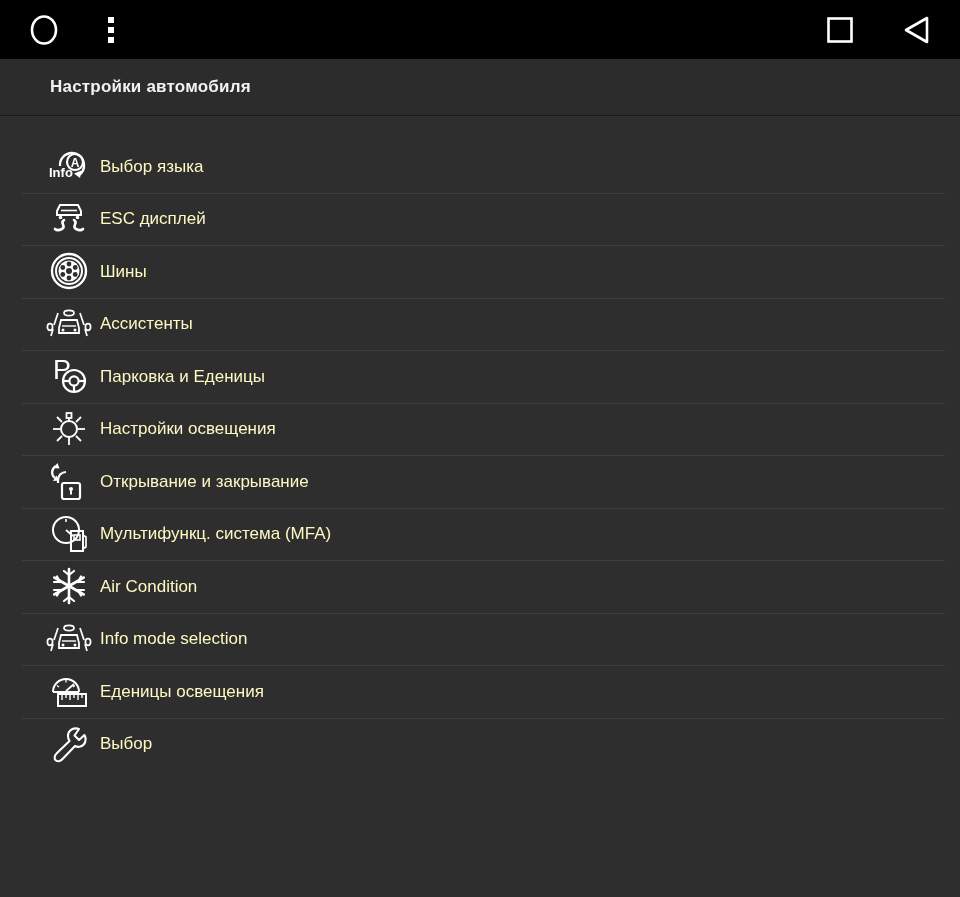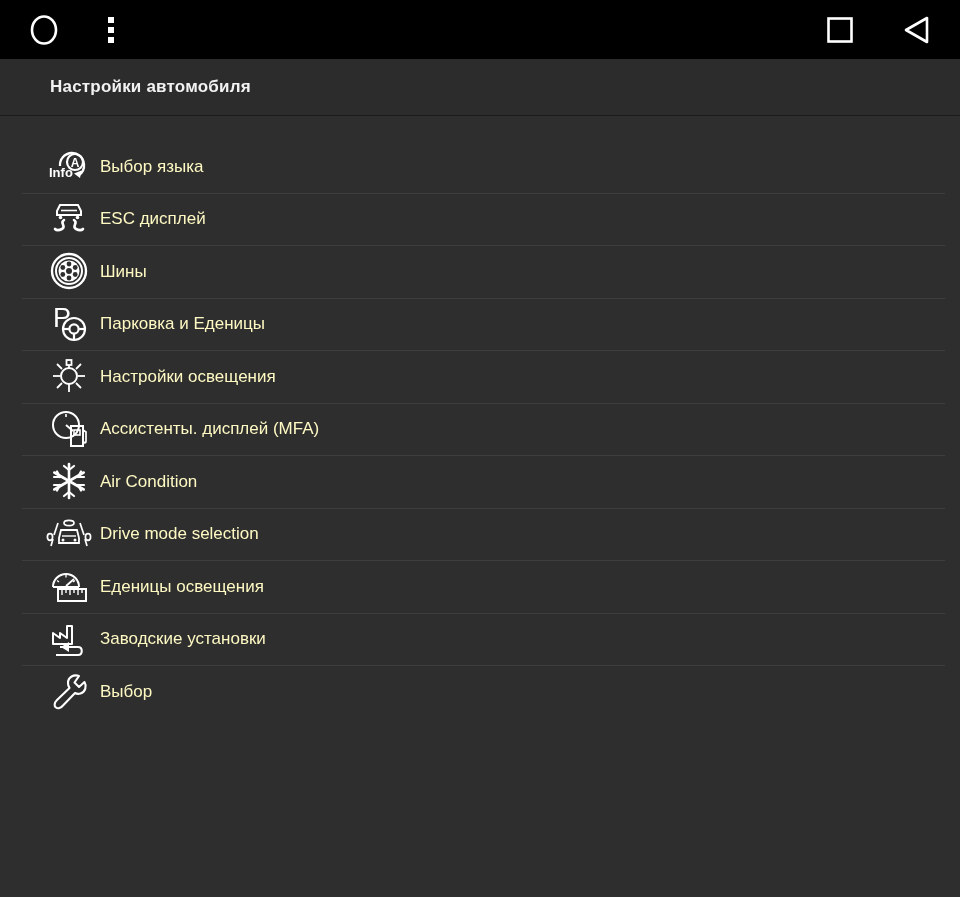--- a/index.html
+++ b/index.html
@@ -159,20 +159,38 @@
         <circle cx="20" cy="27" r="2.4" fill="#2e2e2e"></circle>
         <circle cx="13.8" cy="16.5" r="2.4" fill="#2e2e2e"></circle>
         <circle cx="26.2" cy="16.5" r="2.4" fill="#2e2e2e"></circle>
         <circle cx="13.8" cy="23.5" r="2.4" fill="#2e2e2e"></circle>
         <circle cx="26.2" cy="23.5" r="2.4" fill="#2e2e2e"></circle>
       </svg>
     </span>
     <span class="row-label">Шины</span>
   </div>
 
+  <div class="row">
+    <span class="row-icon">
+      <svg width="48" height="40" viewBox="0 0 48 40">
+        <ellipse cx="24" cy="9" rx="5" ry="2.6" fill="none" stroke="#fff" stroke-width="1.7"></ellipse>
+        <path d="M14 24 L16 16 L32 16 L34 24 L34 29 L14 29 Z" fill="none" stroke="#fff" stroke-width="1.8"></path>
+        <line x1="17" y1="22" x2="31" y2="22" stroke="#fff" stroke-width="1.4"></line>
+        <circle cx="18" cy="26" r="1.5" fill="#fff"></circle>
+        <circle cx="30" cy="26" r="1.5" fill="#fff"></circle>
+        <path d="M13 9 L9 21" stroke="#fff" stroke-width="1.7"></path>
+        <path d="M8 25 L6 32" stroke="#fff" stroke-width="1.7"></path>
+        <path d="M35 9 L39 21" stroke="#fff" stroke-width="1.7"></path>
+        <path d="M40 25 L42 32" stroke="#fff" stroke-width="1.7"></path>
+        <ellipse cx="5" cy="23" rx="2.6" ry="3.3" fill="none" stroke="#fff" stroke-width="1.7"></ellipse>
+        <ellipse cx="43" cy="23" rx="2.6" ry="3.3" fill="none" stroke="#fff" stroke-width="1.7"></ellipse>
+      </svg>
+    </span>
+    <span class="row-label">Ассистенты</span>
+  </div>
 
   <div class="row">
     <span class="row-icon">
       <svg width="44" height="42" viewBox="0 0 44 42">
         <text x="6" y="24" font-family="Liberation Sans, sans-serif" font-size="27" fill="#fff">P</text>
         <circle cx="27" cy="26" r="11" fill="none" stroke="#fff" stroke-width="2.2"></circle>
         <circle cx="27" cy="26" r="4.6" fill="none" stroke="#fff" stroke-width="2.2"></circle>
         <line x1="16.4" y1="26" x2="22.4" y2="26" stroke="#fff" stroke-width="2.2"></line>
         <line x1="31.6" y1="26" x2="37.6" y2="26" stroke="#fff" stroke-width="2.2"></line>
         <line x1="27" y1="30.6" x2="27" y2="37" stroke="#fff" stroke-width="2.2"></line>
@@ -193,33 +211,47 @@
         <line x1="10" y1="9" x2="15" y2="14" stroke="#fff" stroke-width="1.8"></line>
         <line x1="29" y1="14" x2="34" y2="9" stroke="#fff" stroke-width="1.8"></line>
         <line x1="10" y1="33" x2="15" y2="28" stroke="#fff" stroke-width="1.8"></line>
         <line x1="29" y1="28" x2="34" y2="33" stroke="#fff" stroke-width="1.8"></line>
       </svg>
     </span>
     <span class="row-label">Настройки освещения</span>
   </div>
 
 
+  <div class="row">
+    <span class="row-icon">
+      <svg width="42" height="42" viewBox="0 0 42 42">
+        <path d="M18 12 A8 8 0 0 0 10 20 L10 23" fill="none" stroke="#fff" stroke-width="2.2"></path>
+        <rect x="14" y="23" width="18" height="16" rx="2" fill="none" stroke="#fff" stroke-width="2.2"></rect>
+        <circle cx="23" cy="29" r="2" fill="#fff"></circle>
+        <line x1="23" y1="30.5" x2="23" y2="34.5" stroke="#fff" stroke-width="2"></line>
+        <path d="M8 6 C3 9 3 15 7 18" fill="none" stroke="#fff" stroke-width="2.2"></path>
+        <path d="M9.5 3 L11.5 8.5 L5.5 8" fill="#fff"></path>
+        <path d="M5 21 L8.5 15.5 L11 20.5" fill="#fff"></path>
+      </svg>
+    </span>
+    <span class="row-label">Открывание и закрывание</span>
+  </div>
 
   <div class="row">
     <span class="row-icon">
       <svg width="44" height="42" viewBox="0 0 44 42">
         <circle cx="19" cy="17" r="13" fill="none" stroke="#fff" stroke-width="2"></circle>
         <line x1="19" y1="17" x2="26" y2="23" stroke="#fff" stroke-width="2"></line>
         <line x1="19" y1="6" x2="19" y2="9" stroke="#fff" stroke-width="1.6"></line>
         <rect x="24" y="18" width="12" height="20" fill="none" stroke="#fff" stroke-width="2"></rect>
         <rect x="27" y="22" width="6" height="5" fill="none" stroke="#fff" stroke-width="1.6"></rect>
         <path d="M36 22 L39 24 L39 33 C39 35.5 36.5 35.5 36.5 33" fill="none" stroke="#fff" stroke-width="1.7"></path>
       </svg>
     </span>
-    <span class="row-label">Ассистенты. дисплей (MFA)</span>
+    <span class="row-label">Мультифункц. система (MFA)</span>
   </div>
 
   <div class="row">
     <span class="row-icon">
       <svg width="40" height="42" viewBox="0 0 40 42">
         <g stroke="#fff" stroke-width="2.6" stroke-linecap="round">
           <line x1="20" y1="4" x2="20" y2="38"></line>
           <line x1="5.3" y1="12.5" x2="34.7" y2="29.5"></line>
           <line x1="5.3" y1="29.5" x2="34.7" y2="12.5"></line>
         </g>
@@ -251,21 +283,21 @@
         <circle cx="18" cy="26" r="1.5" fill="#fff"></circle>
         <circle cx="30" cy="26" r="1.5" fill="#fff"></circle>
         <path d="M13 9 L9 21" stroke="#fff" stroke-width="1.7"></path>
         <path d="M8 25 L6 32" stroke="#fff" stroke-width="1.7"></path>
         <path d="M35 9 L39 21" stroke="#fff" stroke-width="1.7"></path>
         <path d="M40 25 L42 32" stroke="#fff" stroke-width="1.7"></path>
         <ellipse cx="5" cy="23" rx="2.6" ry="3.3" fill="none" stroke="#fff" stroke-width="1.7"></ellipse>
         <ellipse cx="43" cy="23" rx="2.6" ry="3.3" fill="none" stroke="#fff" stroke-width="1.7"></ellipse>
       </svg>
     </span>
-    <span class="row-label">Drive mode selection</span>
+    <span class="row-label">Info mode selection</span>
   </div>
 
   <div class="row">
     <span class="row-icon">
       <svg width="46" height="42" viewBox="0 0 46 42">
         <path d="M7 22 A13 13 0 0 1 33 22" fill="none" stroke="#fff" stroke-width="2"></path>
         <line x1="7" y1="22" x2="33" y2="22" stroke="#fff" stroke-width="2"></line>
         <line x1="20" y1="21" x2="28" y2="14" stroke="#fff" stroke-width="1.8"></line>
         <g stroke="#fff" stroke-width="1.3">
           <line x1="11" y1="15.5" x2="13" y2="17"></line>
@@ -279,30 +311,20 @@
           <line x1="24" y1="24" x2="24" y2="30"></line>
           <line x1="28" y1="24" x2="28" y2="28"></line>
           <line x1="32" y1="24" x2="32" y2="30"></line>
           <line x1="36" y1="24" x2="36" y2="28"></line>
         </g>
       </svg>
     </span>
     <span class="row-label">Еденицы освещения</span>
   </div>
 
-  <div class="row">
-    <span class="row-icon">
-      <svg width="46" height="42" viewBox="0 0 46 42">
-        <path d="M7 26 L7 15 L14 20 L14 15 L21 20 L21 8 L26 8 L26 26 Z" fill="none" stroke="#fff" stroke-width="2" stroke-linejoin="round"></path>
-        <path d="M14 29 L32 29 C37 29 37 37 32 37 L10 37" fill="none" stroke="#fff" stroke-width="2.1" stroke-linejoin="round"></path>
-        <path d="M23 24 L23 34 L15 29 Z" fill="#fff"></path>
-      </svg>
-    </span>
-    <span class="row-label">Заводские установки</span>
-  </div>
 
   <div class="row">
     <span class="row-icon">
       <svg width="46" height="42" viewBox="0 0 46 42">
         <path d="M33 6 C28 4 22 7 22 13 C22 16 23.5 18 23.5 18 L11 30 C8 33 8 36 10 37.5 C12 39 15 38 17 35.5 L29 23 C29 23 31.5 24.5 34.5 23.5 C39.5 22 41 16 38.5 12 L33 17 L28.5 12.5 Z" fill="none" stroke="#fff" stroke-width="2.1" stroke-linejoin="round"></path>
       </svg>
     </span>
     <span class="row-label">Выбор</span>
   </div>
 

